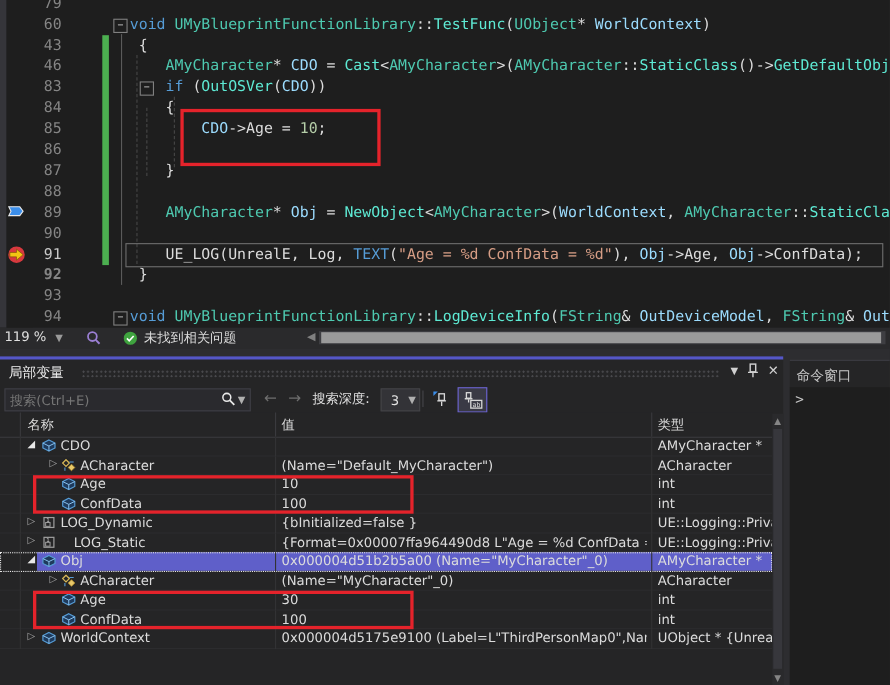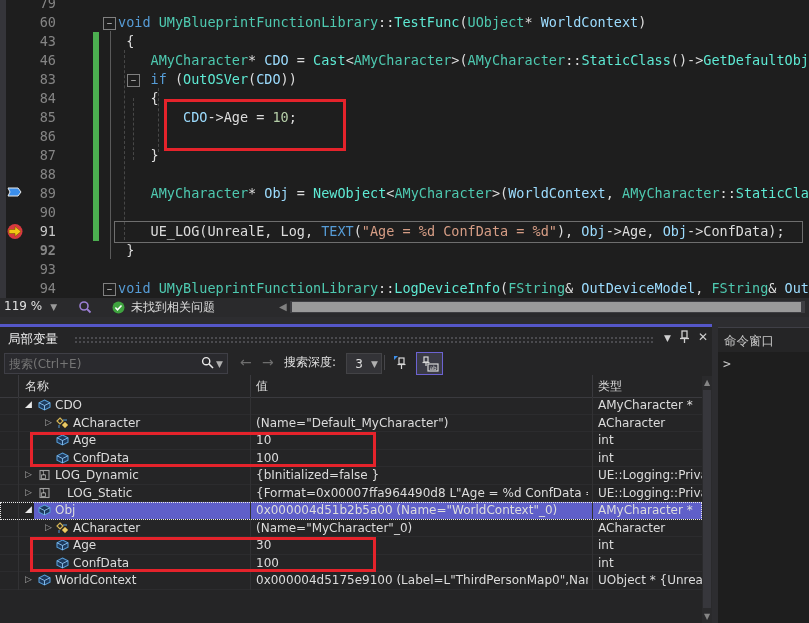--- a/index.html
+++ b/index.html
@@ -332,21 +332,21 @@
         </div>
         <div class="vrow sel">
           <div class="cell-name">
             <span class="exp" style="left: 7px;">◢</span>
             <span class="ric" style="left: 20px;"><svg width="13" height="12" viewBox="0 0 13 12">
                 <path d="M6.5 1 12 3.8v4.4L6.5 11 1 8.2V3.8z" fill="#1E3A5C" stroke="#569CD6" stroke-width="1.1"></path>
                 <path d="M1 3.8 6.5 6.5 12 3.8M6.5 6.5V11" fill="none" stroke="#8CC3F0" stroke-width="0.9"></path>
               </svg></span>
             <span class="nlabel" style="left: 37px;">Obj</span>
           </div>
-          <div class="cell-val">0x000004d51b2b5a00 (Name="WorldContext"_0)</div>
+          <div class="cell-val">0x000004d51b2b5a00 (Name="MyCharacter"_0)</div>
           <div class="cell-type">AMyCharacter *</div>
           <span class="cl" style="left: 18px;"></span>
           <span class="cl" style="left: 250px;"></span>
           <span class="cl" style="left: 592px;"></span>
         </div>
         <div class="vrow">
           <div class="cell-name">
             <span class="exp col" style="left: 27px;">▷</span>
             <span class="ric" style="left: 38px;"><svg width="14" height="12" viewBox="0 0 14 12">
                 <path d="M4 1l3 3-3 3-3-3z" fill="none" stroke="#D6B656" stroke-width="1.2"></path>

